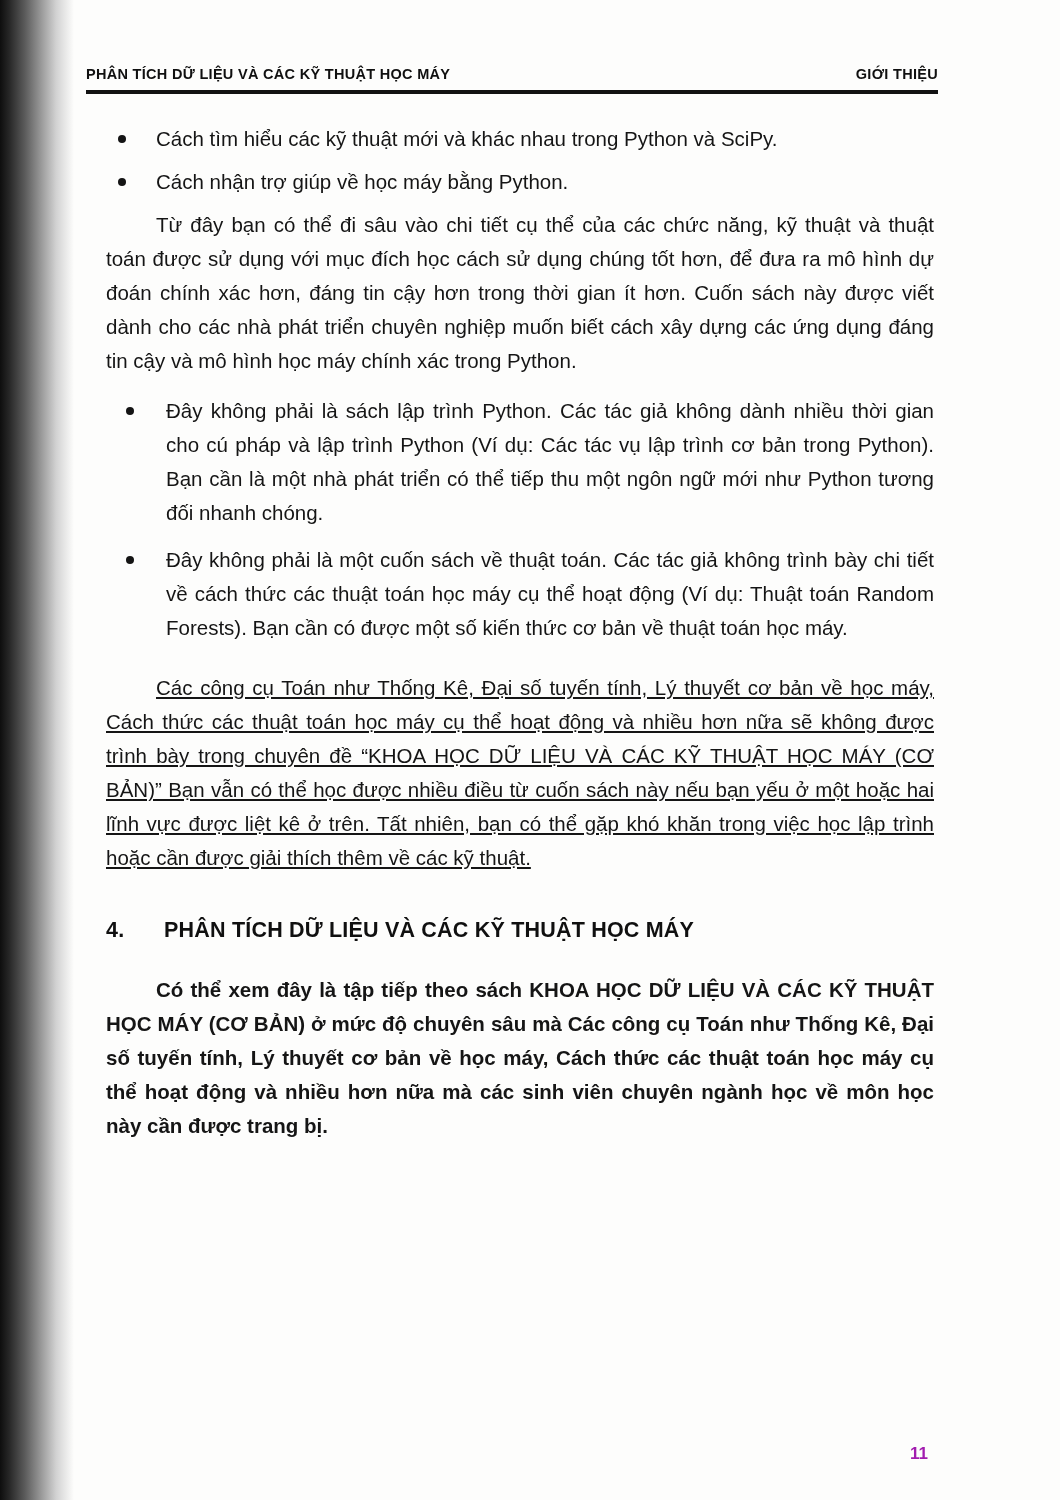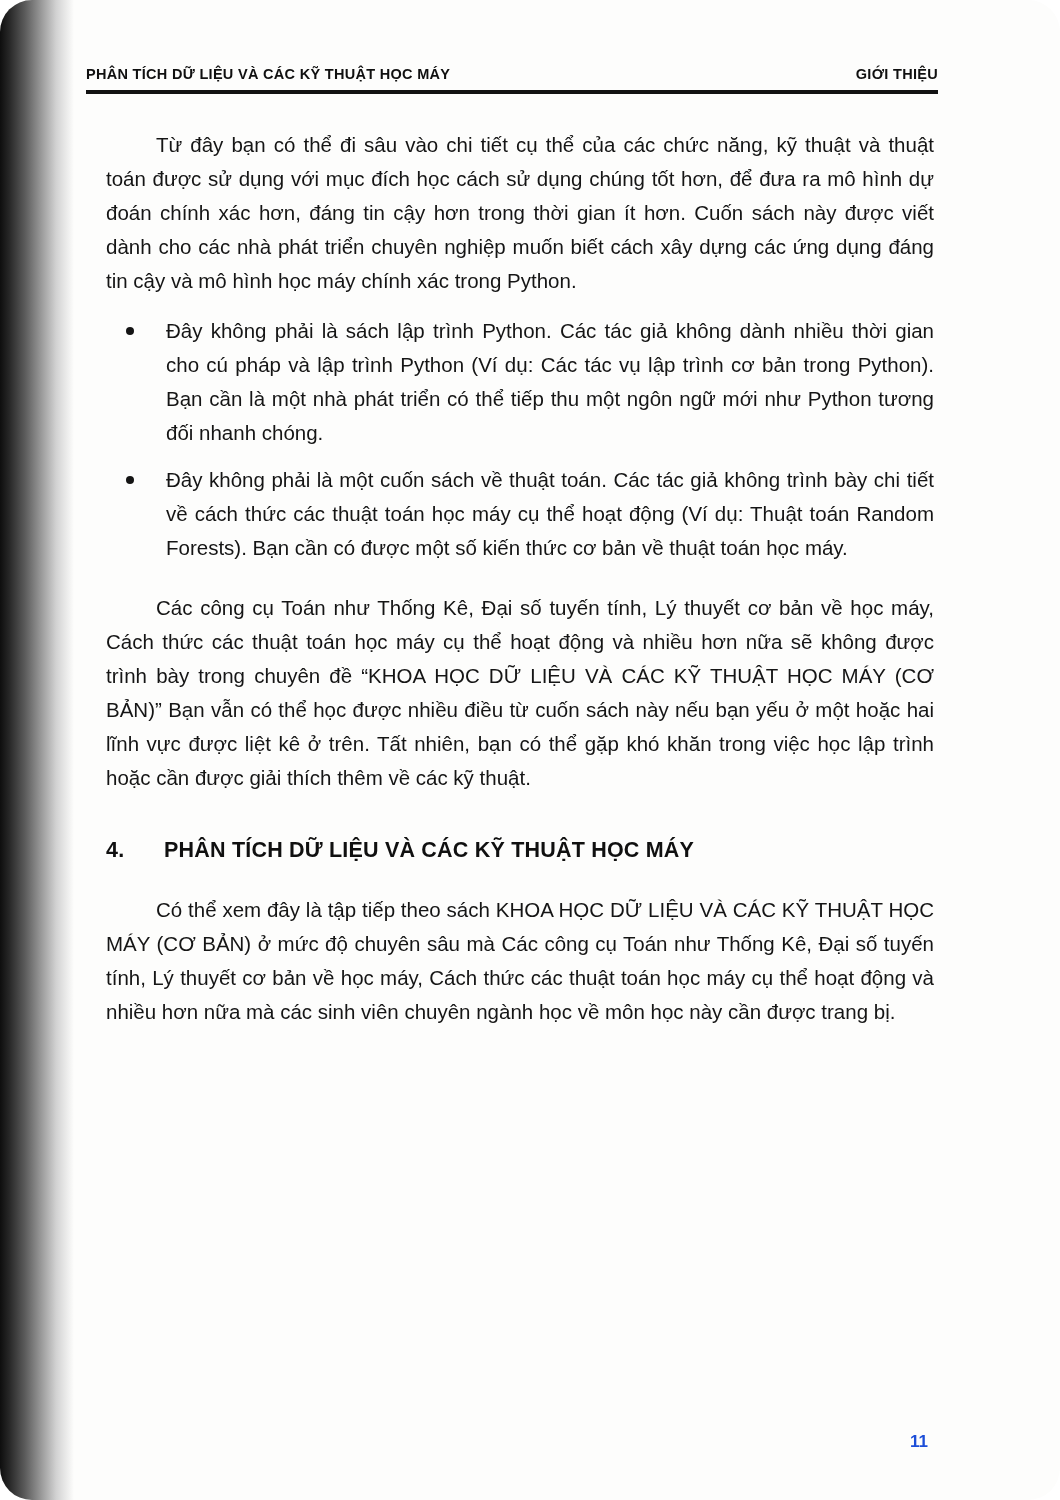--- a/index.html
+++ b/index.html
@@ -5,21 +5,20 @@
   * { margin:0; padding:0; box-sizing:border-box; }
   html, body { width:1060px; }
   body { font-family:"Liberation Sans", sans-serif; background:#ffffff; }
 
   .page {
     position:relative;
     width:1060px; height:1500px;
     background:#fdfdfc;
     color:#161616;
     overflow:hidden;
-    border-radius:32px;
   }
 
   
   .scan-edge {
     position:absolute; left:0; top:0; bottom:0; width:74px;
     background:linear-gradient(90deg,
       #0e0e0e 0%, #262626 12%, #5c5c5c 34%,
       #9a9a9a 56%, #d2d2d2 76%, rgba(253,253,252,0) 100%);
     z-index:2;
   }
@@ -48,51 +47,61 @@
   .dot {
     flex:0 0 auto; width:8px; height:8px; border-radius:50%;
     background:#141414; margin:13px 0 0 0;
   }
   .top-list .dot { margin-right:30px; }
   .mid-list .dot { margin-right:32px; }
   .bullet-text { flex:1 1 auto; }
 
   .para { text-indent:50px; }
   .para-1 { margin-top:6px; }
-  .para-2 { margin-top:26px; }
-  .para-3 { margin-top:20px; }
+  .para-2 { margin-top:26px;text-decoration:underline; }
+  .para-3 { margin-top:20px;font-weight:bold; }
   .mid-list { margin-top:16px; }
 
   .section-heading {
     display:flex; margin-top:38px; margin-bottom:26px;
     font-size:21.5px; font-weight:bold; letter-spacing:0.2px;
     color:#101010; text-align:left;
   }
   .sec-num { flex:0 0 58px; }
 
   .page-number {
-    position:absolute; right:132px; bottom:48px;
-    font-weight:bold; font-size:17px; color:#1d4ed8;
+    position:absolute; right:132px; bottom:36px;
+    font-weight:bold; font-size:17px; color:#a21caf;
   }
 </style>
 </head>
 <body>
 
 <div class="page">
 
   <div class="scan-edge"></div>
 
   <header class="running-header">
     <span class="header-left">PHÂN TÍCH DỮ LIỆU VÀ CÁC KỸ THUẬT HỌC MÁY</span>
     <span class="header-right">GIỚI THIỆU</span>
   </header>
   <div class="header-rule"></div>
 
   <main class="content">
 
+    <ul class="bullet-list top-list">
+      <li class="bullet-item">
+        <span class="dot"></span>
+        <span class="bullet-text">Cách tìm hiểu các kỹ thuật mới và khác nhau trong Python và SciPy.</span>
+      </li>
+      <li class="bullet-item">
+        <span class="dot"></span>
+        <span class="bullet-text">Cách nhận trợ giúp về học máy bằng Python.</span>
+      </li>
+    </ul>
 
     <p class="para para-1">Từ đây bạn có thể đi sâu vào chi tiết cụ thể của các chức năng, kỹ thuật và thuật toán được sử dụng với mục đích học cách sử dụng chúng tốt hơn, để đưa ra mô hình dự đoán chính xác hơn, đáng tin cậy hơn trong thời gian ít hơn. Cuốn sách này được viết dành cho các nhà phát triển chuyên nghiệp muốn biết cách xây dựng các ứng dụng đáng tin cậy và mô hình học máy chính xác trong Python.</p>
 
     <ul class="bullet-list mid-list">
       <li class="bullet-item">
         <span class="dot"></span>
         <span class="bullet-text">Đây không phải là sách lập trình Python. Các tác giả không dành nhiều thời gian cho cú pháp và lập trình Python (Ví dụ: Các tác vụ lập trình cơ bản trong Python). Bạn cần là một nhà phát triển có thể tiếp thu một ngôn ngữ mới như Python tương đối nhanh chóng.</span>
       </li>
       <li class="bullet-item">
         <span class="dot"></span>

